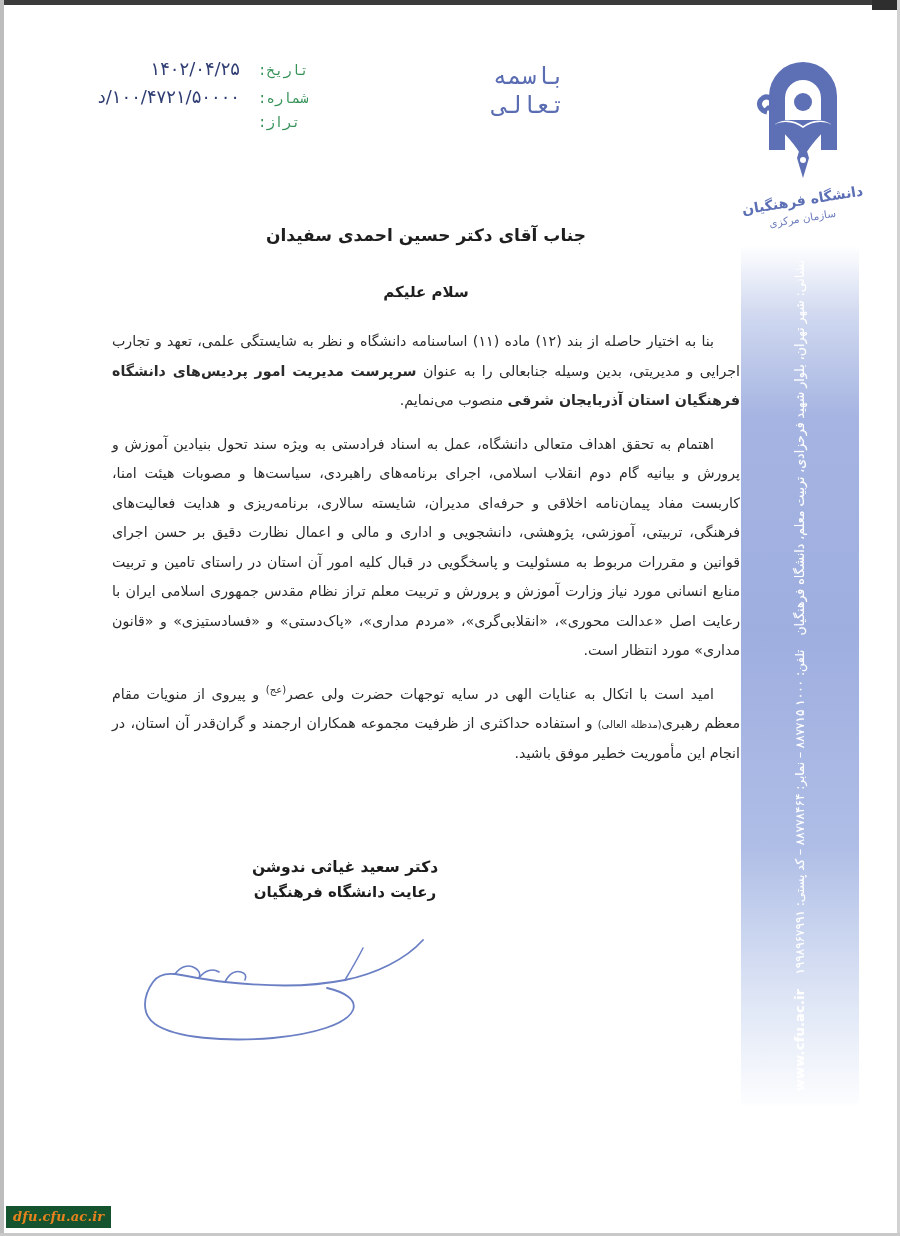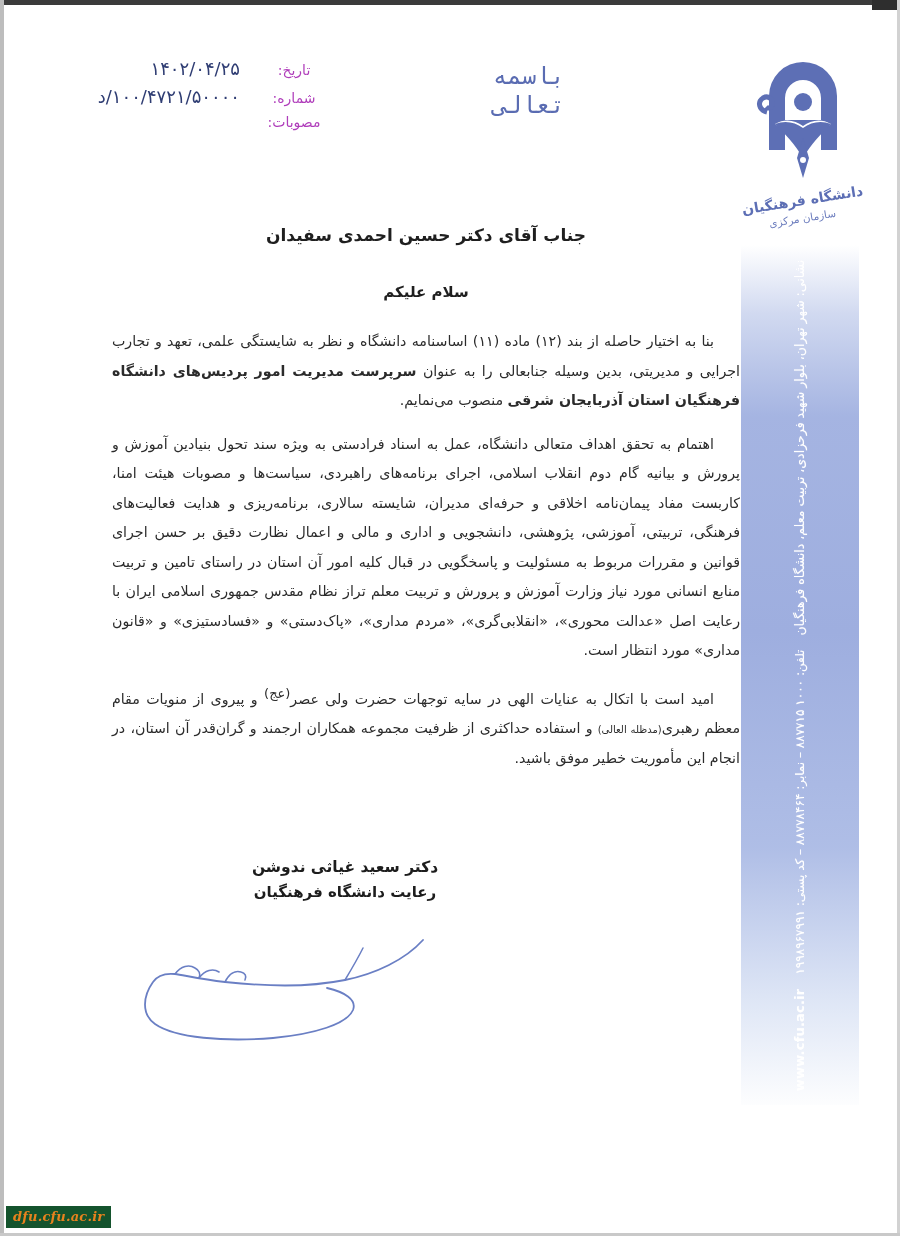--- a/index.html
+++ b/index.html
@@ -121,24 +121,25 @@
     font-size: 14.5px;
   }
   .meta-row {
     display: flex;
     justify-content: flex-start;
     align-items: baseline;
     height: 28px;
   }
   .meta-label {
     width: 72px;
-    text-align: center;
-    color: #a21caf;
+    text-align: left;
+    color: #15803d;
     opacity: 0.85;
     font-size: 14px;
+    font-family: Liberation Mono, monospace;
   }
   .meta-value {
     flex: 1;
     text-align: right;
     color: #2f3d73;
     font-size: 18px;
     padding-right: 18px;
   }
 
   .basmala {
@@ -180,21 +181,21 @@
     text-align-last: right;
     text-indent: 26px;
     margin: 0 0 14px 0;
     color: #2b2b2b;
   }
   .para b {
     font-weight: bold;
     letter-spacing: 0.3px;
   }
   .sup-small {
-    font-size: 13px;
+    font-size: 10px;
     vertical-align: super;
   }
   .tiny-paren {
     font-size: 10px;
     margin-top: 40px;
   }
 
   
   .sign {
     position: absolute;
@@ -285,21 +286,21 @@
   <div class="meta">
     <div class="meta-row">
       <span class="meta-label">تاریخ:</span>
       <span class="meta-value">۱۴۰۲/۰۴/۲۵</span>
     </div>
     <div class="meta-row">
       <span class="meta-label">شماره:</span>
       <span class="meta-value">۱۰۰/۴۷۲۱/۵۰۰۰۰/د</span>
     </div>
     <div class="meta-row">
-      <span class="meta-label">مصوبات:</span>
+      <span class="meta-label">تراز:</span>
       <span class="meta-value"></span>
     </div>
   </div>
 
   <div class="letter">
     <div class="recipient">جناب آقای دکتر حسین احمدی سفیدان</div>
     <div class="salutation">سلام علیکم</div>
 
     <p class="para"><span>بنا به اختیار حاصله از بند (۱۲) ماده (۱۱) اساسنامه دانشگاه و نظر به شایستگی علمی، تعهد و تجارب اجرایی و مدیریتی، بدین وسیله جنابعالی را به عنوان </span><b>سرپرست مدیریت امور پردیس‌های دانشگاه فرهنگیان استان آذربایجان شرقی</b><span> منصوب می‌نمایم.</span></p>
 

